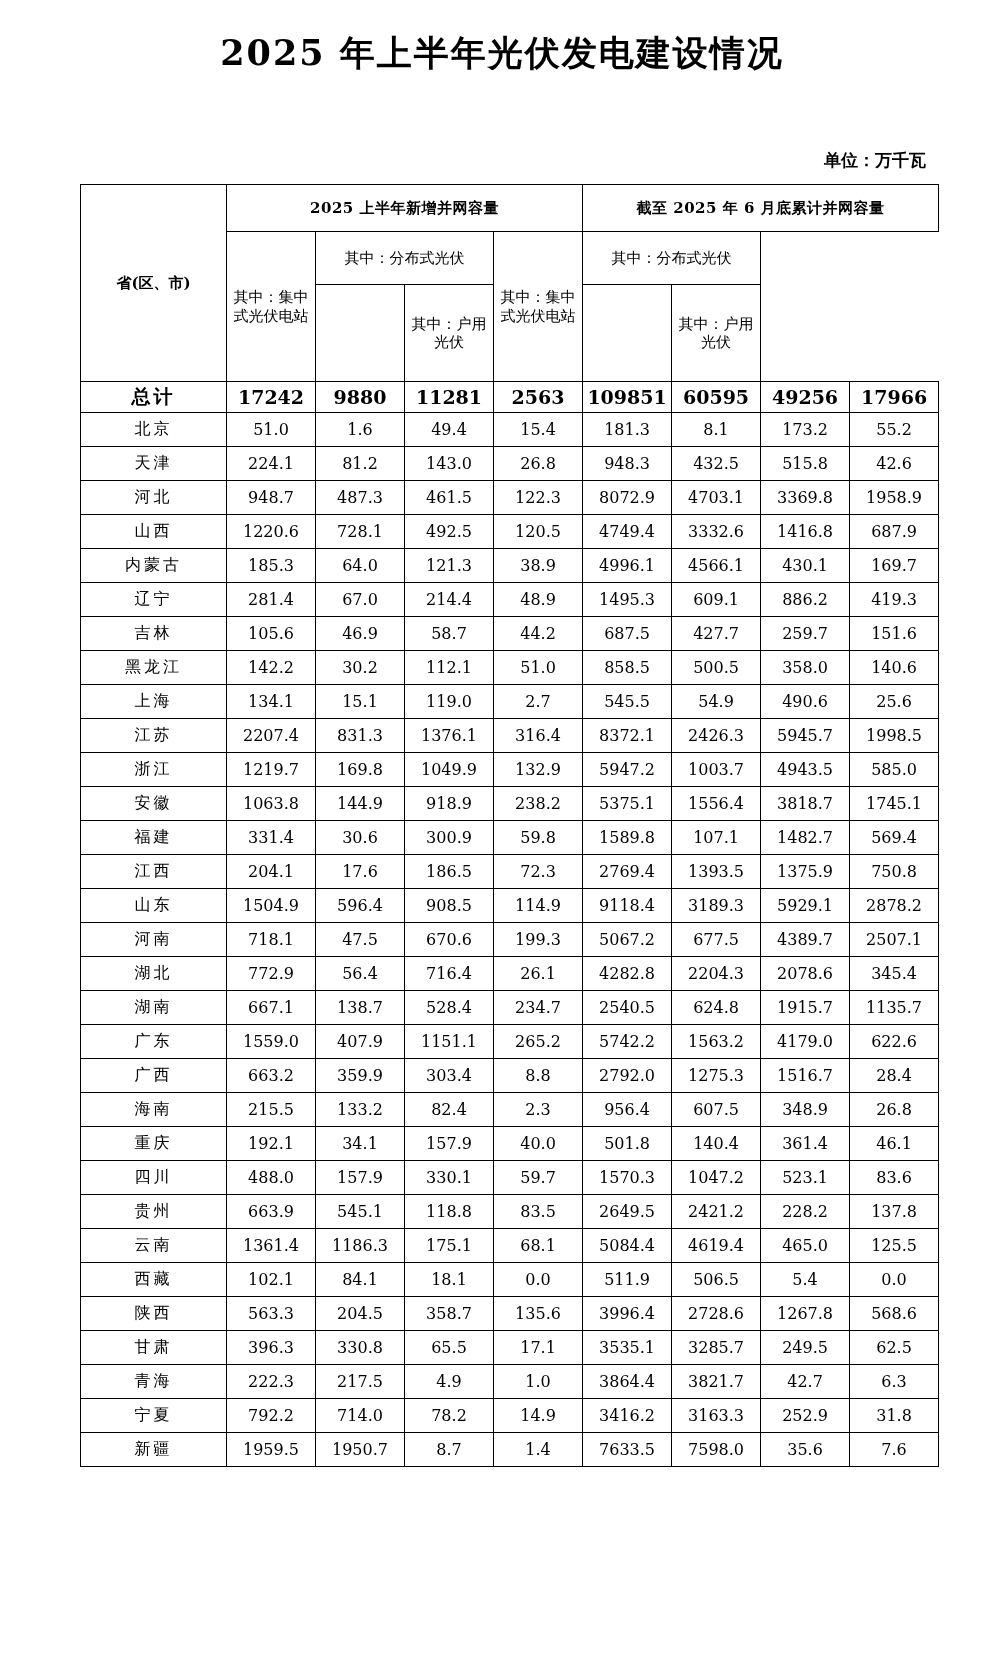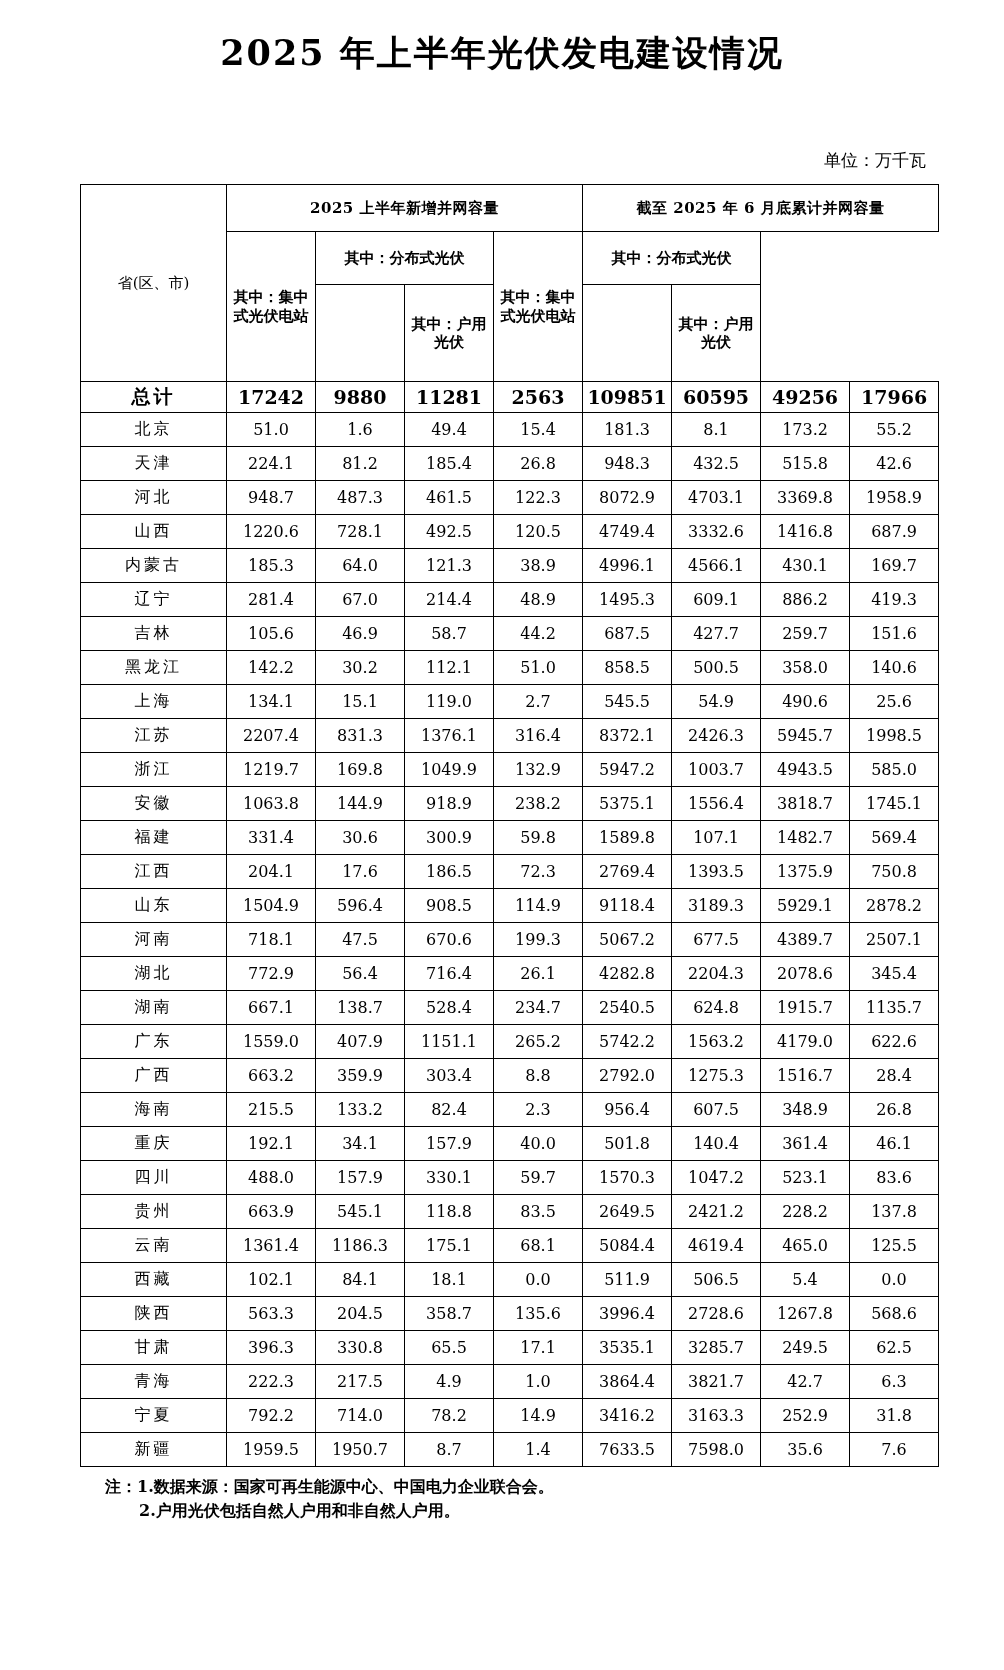--- a/index.html
+++ b/index.html
@@ -25,21 +25,21 @@
     text-align: center;
     font-size: 35px;
     font-weight: bold;
     letter-spacing: 2px;
     padding-top: 30px;
     font-family: "DejaVu Serif", "Liberation Serif", serif;
   }
   .unit-line {
     text-align: right;
     font-size: 17px;
-    font-weight: normal;
+    font-weight: bold;
     margin-top: 72px;
     padding-right: 78px;
   }
   .table-wrap {
     margin: 12px auto 0 auto;
     width: 844px;
   }
   table.grid {
     border-collapse: collapse;
     width: 844px;
@@ -54,27 +54,27 @@
     font-family: "DejaVu Serif", "Liberation Serif", serif;
   }
   
   .hgroup {
     font-weight: bold;
     font-size: 17px;
     height: 46px;
     letter-spacing: 0.5px;
   }
   .hsub {
-    font-weight: bold;
+    font-weight: normal;
     font-size: 15px;
     line-height: 1.22;
     padding: 3px 2px;
   }
   .hprov {
-    font-weight: normal;
+    font-weight: bold;
     font-size: 17px;
   }
   .vert-narrow {
     word-break: break-all;
     padding-left: 10px;
     padding-right: 10px;
   }
   
   tr.total-row td {
     font-weight: bold;
@@ -161,21 +161,21 @@
             <td>15.4</td>
             <td>181.3</td>
             <td>8.1</td>
             <td>173.2</td>
             <td>55.2</td>
           </tr>
           <tr class="data-row">
             <td class="prov">天津</td>
             <td>224.1</td>
             <td>81.2</td>
-            <td>185.4</td>
+            <td>143.0</td>
             <td>26.8</td>
             <td>948.3</td>
             <td>432.5</td>
             <td>515.8</td>
             <td>42.6</td>
           </tr>
           <tr class="data-row">
             <td class="prov">河北</td>
             <td>948.7</td>
             <td>487.3</td>
@@ -491,18 +491,14 @@
             <td>1.4</td>
             <td>7633.5</td>
             <td>7598.0</td>
             <td>35.6</td>
             <td>7.6</td>
           </tr>
         </tbody>
     </table>
   </div>
 
-  <div class="notes">
-    <div class="n1">注：1.数据来源：国家可再生能源中心、中国电力企业联合会。</div>
-    <div class="n2">2.户用光伏包括自然人户用和非自然人户用。</div>
-  </div>
 
 </div>
 
 </body></html>

